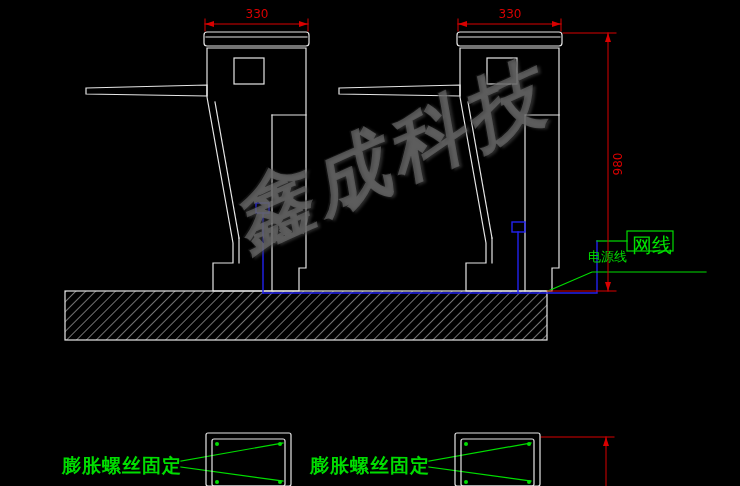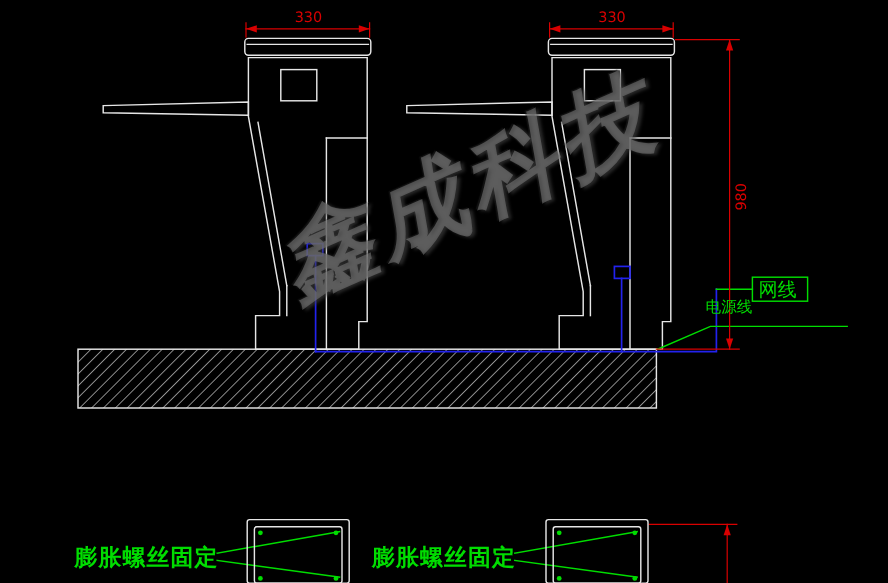--- a/index.html
+++ b/index.html
@@ -16,21 +16,21 @@
     width:740px;height:486px;
     background:var(--c-bg);
     overflow:hidden;
     font-family:"DejaVu Sans", sans-serif;
   }
   #drawing{position:absolute;left:0;top:0;}
   .lbl{position:absolute;line-height:1;white-space:nowrap;}
   .dim-red{color:var(--c-red);font-size:12px;text-align:center;}
   .dim-vert{transform:rotate(-90deg);transform-origin:center center;}
   .green-lbl{color:var(--c-green);}
-  .net-lbl{left:632px;top:235px;font-size:16px;font-family:Liberation Serif, serif;}
+  .net-lbl{left:632px;top:235px;font-size:20px;}
   .power-lbl{left:588px;top:250px;display:flex;align-items:flex-end;gap:1px;}
   .power-prefix{font-size:13px;padding-bottom:2px;}
   .power-size{font-size:20px;font-weight:bold;letter-spacing:1px;}
   .screw-lbl{font-size:19px;font-weight:bold;letter-spacing:1px;}
   .screw-left{left:62px;top:456px;}
   .screw-right{left:310px;top:456px;}
   #watermark{
     position:absolute;left:150px;top:105px;width:480px;
     text-align:center;
     font-size:78px;font-weight:bold;font-style:italic;

